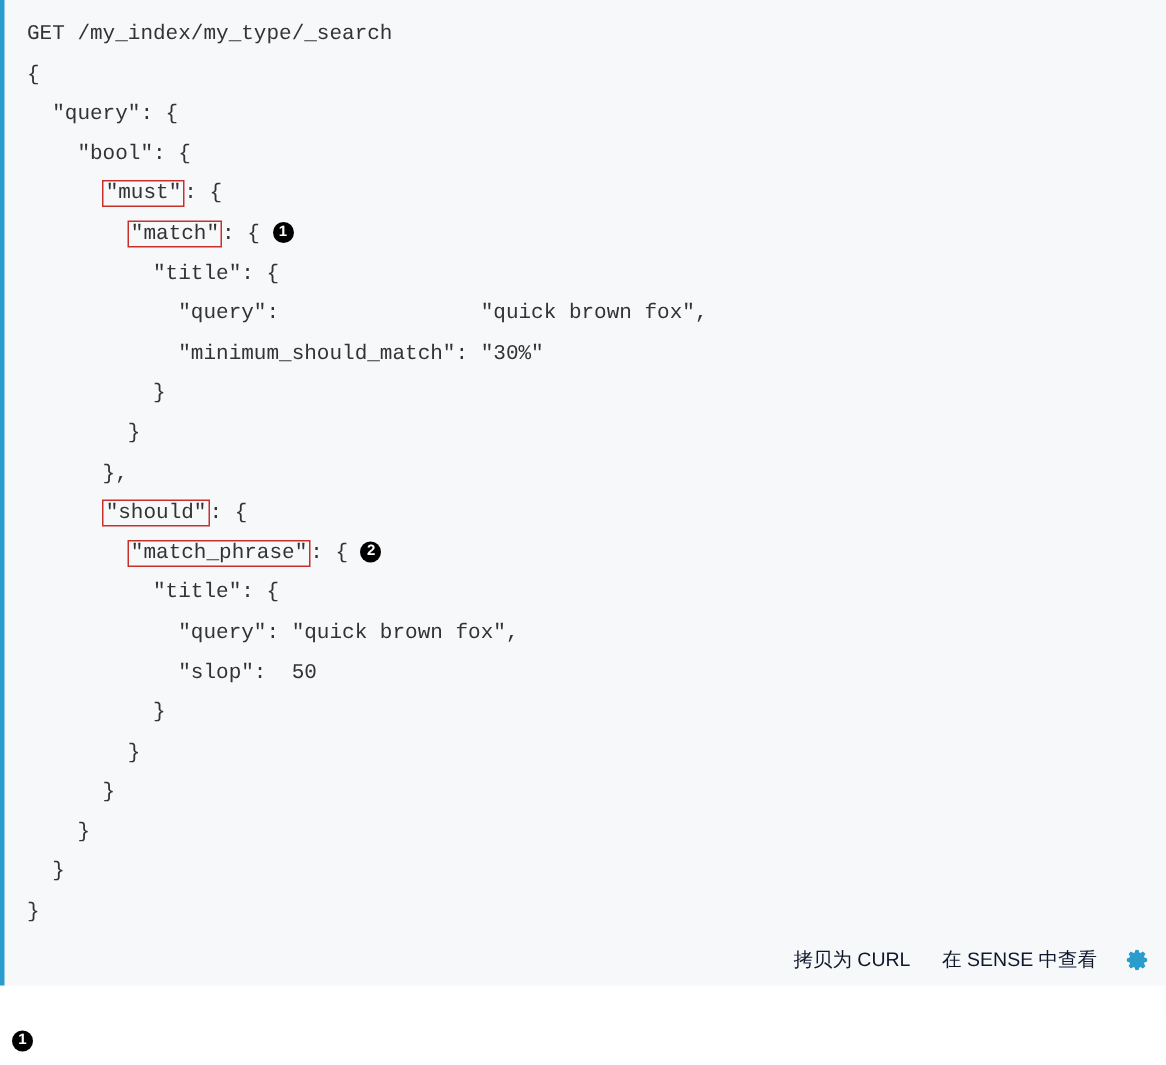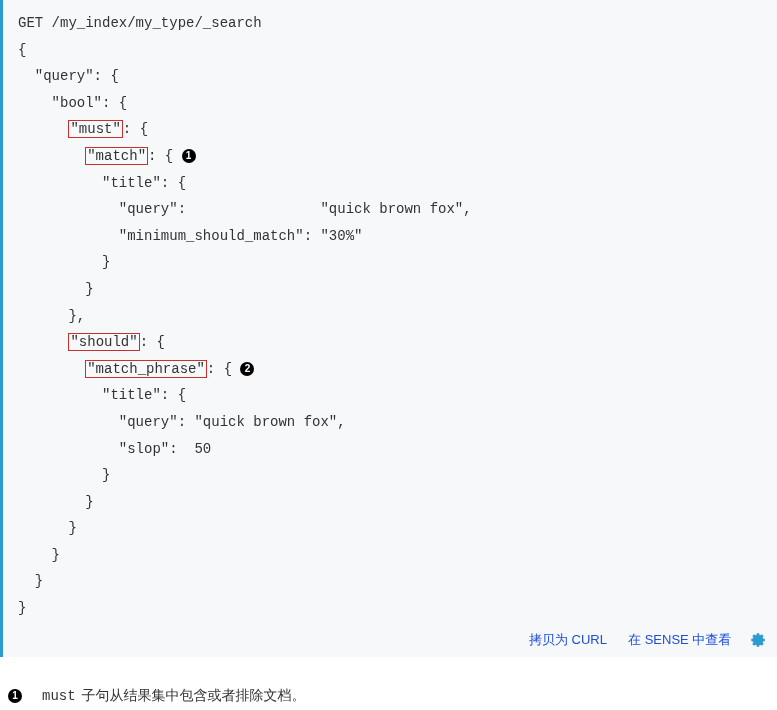--- a/index.html
+++ b/index.html
@@ -40,21 +40,21 @@
       font-family: sans-serif;
       vertical-align: middle;
     }
     .toolbar {
       position: absolute;
       bottom: 8px;
       right: 12px;
       font-size: 13px;
     }
     .toolbar a {
-      color: #1d4ed8;
+      color: #0f172a;
       text-decoration: none;
       margin-left: 18px;
       cursor: pointer;
       margin-top: 41px;
     }
     .gear-icon {
       display: inline-block;
       width: 14px;
       height: 14px;
       margin-left: 16px;
@@ -115,16 +115,15 @@
       <svg viewBox="0 0 16 16">
           <path d="M8 4.5A3.5 3.5 0 1 0 8 11.5 3.5 3.5 0 1 0 8 4.5zM8 10a2 2 0 1 1 0-4 2 2 0 0 1 0 4zM15.3 6.6l-1.5-.3c-.1-.4-.3-.8-.5-1.1l.9-1.3c.2-.3.2-.6-.1-.9l-1.1-1.1c-.2-.2-.6-.2-.9-.1l-1.3.9c-.4-.2-.7-.4-1.1-.5L9.4.7C9.3.4 9.1.2 8.7.2H7.3c-.3 0-.6.2-.7.5l-.3 1.5c-.4.1-.8.3-1.1.5L3.9 1.8c-.3-.2-.6-.2-.9.1L1.9 3c-.2.2-.2.6-.1.9l.9 1.3c-.2.4-.4.7-.5 1.1L.7 6.6C.4 6.7.2 6.9.2 7.3v1.4c0 .3.2.6.5.7l1.5.3c.1.4.3.8.5 1.1l-.9 1.3c-.2.3-.2.6.1.9L3 14.1c.2.2.6.2.9.1l1.3-.9c.4.2.7.4 1.1.5l.3 1.5c.1.3.3.5.7.5h1.4c.3 0 .6-.2.7-.5l.3-1.5c.4-.1.8-.3 1.1-.5l1.3.9c.3.2.6.2.9-.1l1.1-1.1c.2-.2.2-.6.1-.9l-.9-1.3c.2-.4.4-.7.5-1.1l1.5-.3c.3-.1.5-.3.5-.7V7.3c0-.4-.2-.6-.5-.7z"></path>
         </svg>
     </span>
   </div>
 </div>
 
 <div class="callout-list">
   <div class="callout-item">
     <span class="callout">1</span>
-    <span><code>must</code><span>子句从结果集中包含或者排除文档。</span></span>
   </div>
 
 </div>
 
 </body></html>

